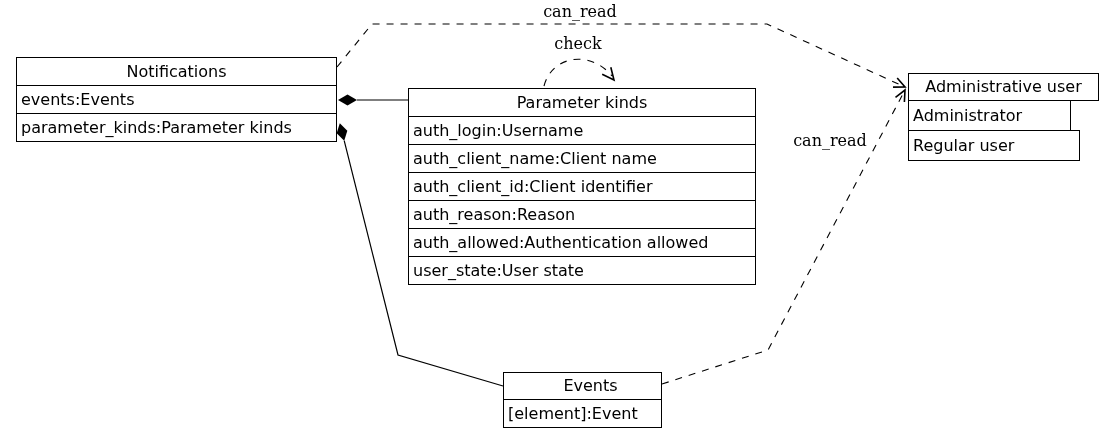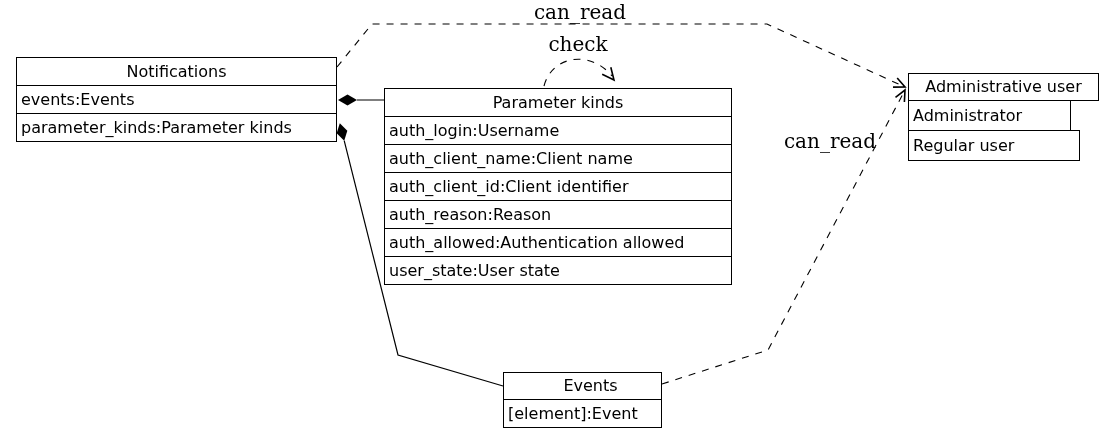--- a/index.html
+++ b/index.html
@@ -23,21 +23,21 @@
     white-space:nowrap;
     overflow:hidden;
   }
   .title{text-align:center;}
   .row{padding:0 4px;margin-top:-1px;text-align:left;}
   .edge-label{
     position:absolute;
     width:110px;
     text-align:center;
     font-family:"DejaVu Serif","Liberation Serif",serif;
-    font-size:20px;
+    font-size:16px;
     line-height:20px;
     color:#000000;
     white-space:nowrap;
   }
 </style>
 </head>
 <body>
 
 <div class="canvas">
 
@@ -62,21 +62,21 @@
   <div class="edge-label" style="left:525px;top:2px;">can_read</div>
   <div class="edge-label" style="left:523px;top:34px;">check</div>
   <div class="edge-label" style="left:775px;top:131px;">can_read</div>
 
   <div class="node" style="left:16px;top:57px;width:321px;">
     <div class="cell title">Notifications</div>
     <div class="cell row">events:Events</div>
     <div class="cell row">parameter_kinds:Parameter kinds</div>
   </div>
 
-  <div class="node" style="left:384px;top:88px;width:348px;">
+  <div class="node" style="left:408px;top:88px;width:348px;">
     <div class="cell title">Parameter kinds</div>
     <div class="cell row">auth_login:Username</div>
     <div class="cell row">auth_client_name:Client name</div>
     <div class="cell row">auth_client_id:Client identifier</div>
     <div class="cell row">auth_reason:Reason</div>
     <div class="cell row">auth_allowed:Authentication allowed</div>
     <div class="cell row">user_state:User state</div>
   </div>
 
   <div class="node" style="left:908px;top:73px;width:191px;">

